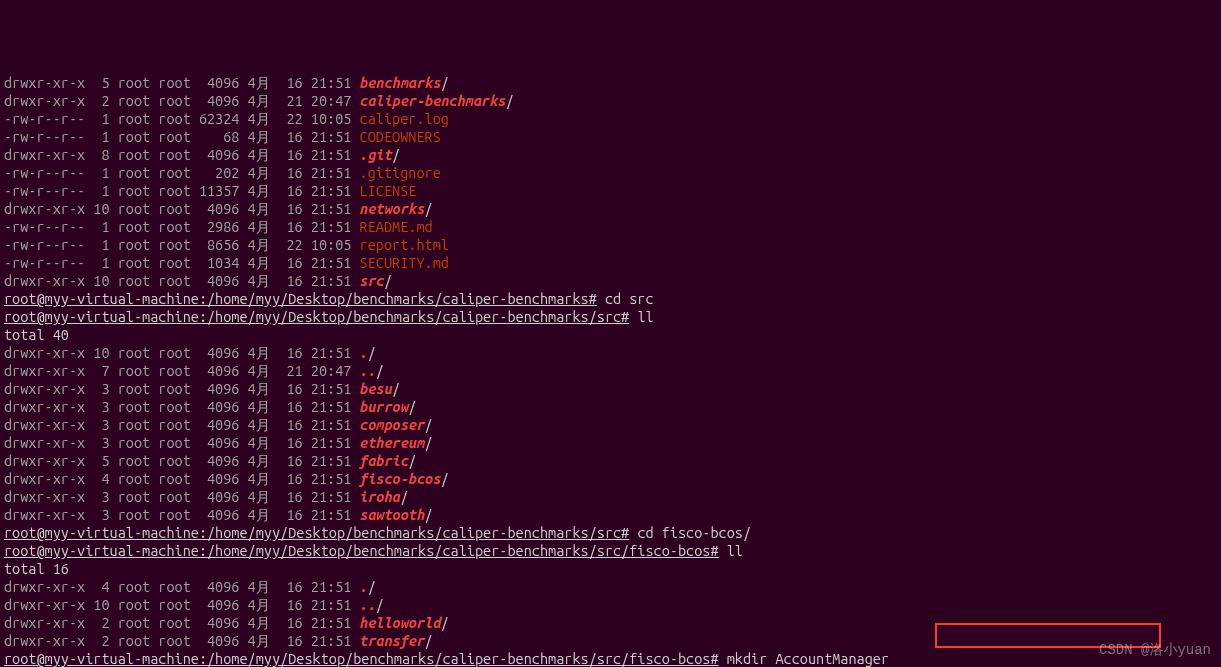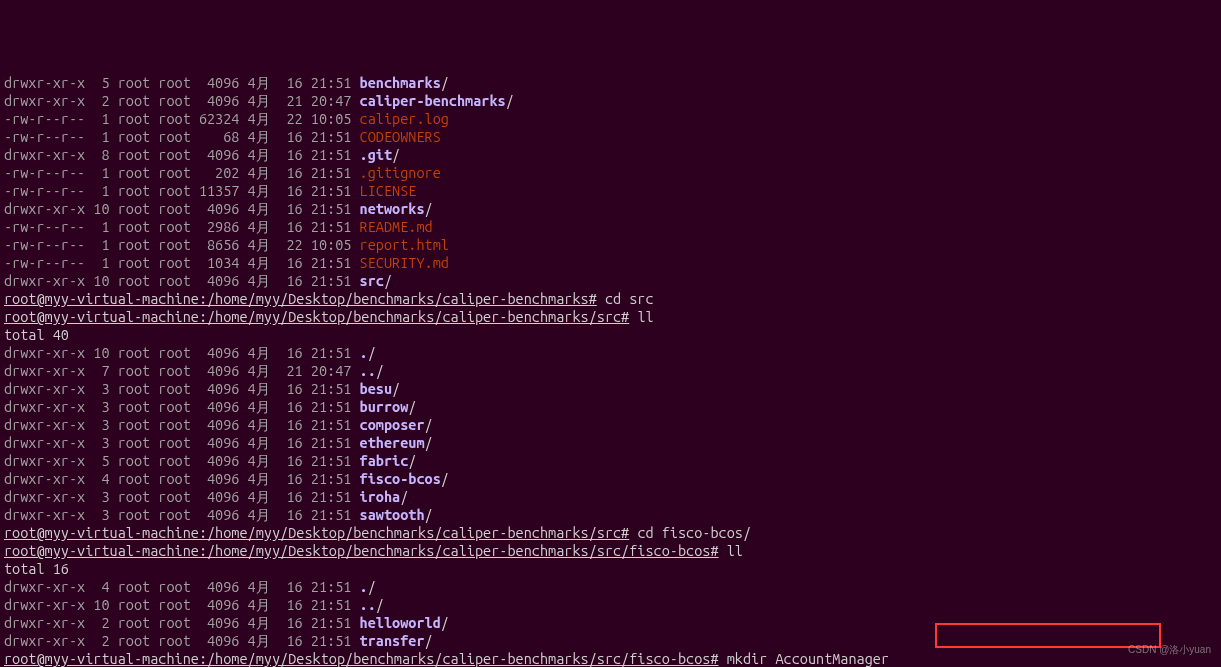--- a/index.html
+++ b/index.html
@@ -11,40 +11,40 @@
     color: #d0d0d0;
     padding: 2px 4px;
     white-space: pre;
     width: 1221px;
     height: 667px;
     overflow: hidden;
     position: relative;
   }
   .line { display: block; }
   .perms { color: #a3a3a3; }
-  .dir { color: #c4b5fd; font-weight: bold; }
+  .dir { color: #ef4444; font-weight: bold; font-style: italic; }
   .plain { color: #c2410c; }
   .prompt-path { color: #d0d0d0; text-decoration: underline; }
   .cmd { color: #d0d0d0; margin-top: 14px; }
   .slash { color: #d0d0d0; }
   .highlight-box {
     position: absolute;
     left: 935px;
     top: 623px;
     width: 226px;
     height: 25px;
     border: 2px solid #ff3b30;
     pointer-events: none;
   }
   .watermark {
     position: absolute;
     right: 10px;
     bottom: 8px;
-    font-family: Liberation Sans, sans-serif;
-    font-size: 10px;
+    font-family: Liberation Mono, monospace;
+    font-size: 14px;
     color: rgba(200,200,200,0.55);
   }
 </style>
 </head>
 <body>
 
 
 
 <div id="term"><span class="line"><span class="perms">drwxr-xr-x  5 root root  4096 4月  16 21:51 </span><span class="dir">benchmarks</span><span class="slash">/</span></span><span class="line"><span class="perms">drwxr-xr-x  2 root root  4096 4月  21 20:47 </span><span class="dir">caliper-benchmarks</span><span class="slash">/</span></span><span class="line"><span class="perms">-rw-r--r--  1 root root 62324 4月  22 10:05 </span><span class="plain">caliper.log</span></span><span class="line"><span class="perms">-rw-r--r--  1 root root    68 4月  16 21:51 </span><span class="plain">CODEOWNERS</span></span><span class="line"><span class="perms">drwxr-xr-x  8 root root  4096 4月  16 21:51 </span><span class="dir">.git</span><span class="slash">/</span></span><span class="line"><span class="perms">-rw-r--r--  1 root root   202 4月  16 21:51 </span><span class="plain">.gitignore</span></span><span class="line"><span class="perms">-rw-r--r--  1 root root 11357 4月  16 21:51 </span><span class="plain">LICENSE</span></span><span class="line"><span class="perms">drwxr-xr-x 10 root root  4096 4月  16 21:51 </span><span class="dir">networks</span><span class="slash">/</span></span><span class="line"><span class="perms">-rw-r--r--  1 root root  2986 4月  16 21:51 </span><span class="plain">README.md</span></span><span class="line"><span class="perms">-rw-r--r--  1 root root  8656 4月  22 10:05 </span><span class="plain">report.html</span></span><span class="line"><span class="perms">-rw-r--r--  1 root root  1034 4月  16 21:51 </span><span class="plain">SECURITY.md</span></span><span class="line"><span class="perms">drwxr-xr-x 10 root root  4096 4月  16 21:51 </span><span class="dir">src</span><span class="slash">/</span></span><span class="line"><span class="prompt-path">root@myy-virtual-machine:/home/myy/Desktop/benchmarks/caliper-benchmarks#</span> <span class="cmd">cd src</span></span><span class="line"><span class="prompt-path">root@myy-virtual-machine:/home/myy/Desktop/benchmarks/caliper-benchmarks/src#</span> <span class="cmd">ll</span></span><span class="line">total 40</span><span class="line"><span class="perms">drwxr-xr-x 10 root root  4096 4月  16 21:51 </span><span class="dir">.</span><span class="slash">/</span></span><span class="line"><span class="perms">drwxr-xr-x  7 root root  4096 4月  21 20:47 </span><span class="dir">..</span><span class="slash">/</span></span><span class="line"><span class="perms">drwxr-xr-x  3 root root  4096 4月  16 21:51 </span><span class="dir">besu</span><span class="slash">/</span></span><span class="line"><span class="perms">drwxr-xr-x  3 root root  4096 4月  16 21:51 </span><span class="dir">burrow</span><span class="slash">/</span></span><span class="line"><span class="perms">drwxr-xr-x  3 root root  4096 4月  16 21:51 </span><span class="dir">composer</span><span class="slash">/</span></span><span class="line"><span class="perms">drwxr-xr-x  3 root root  4096 4月  16 21:51 </span><span class="dir">ethereum</span><span class="slash">/</span></span><span class="line"><span class="perms">drwxr-xr-x  5 root root  4096 4月  16 21:51 </span><span class="dir">fabric</span><span class="slash">/</span></span><span class="line"><span class="perms">drwxr-xr-x  4 root root  4096 4月  16 21:51 </span><span class="dir">fisco-bcos</span><span class="slash">/</span></span><span class="line"><span class="perms">drwxr-xr-x  3 root root  4096 4月  16 21:51 </span><span class="dir">iroha</span><span class="slash">/</span></span><span class="line"><span class="perms">drwxr-xr-x  3 root root  4096 4月  16 21:51 </span><span class="dir">sawtooth</span><span class="slash">/</span></span><span class="line"><span class="prompt-path">root@myy-virtual-machine:/home/myy/Desktop/benchmarks/caliper-benchmarks/src#</span> <span class="cmd">cd fisco-bcos/</span></span><span class="line"><span class="prompt-path">root@myy-virtual-machine:/home/myy/Desktop/benchmarks/caliper-benchmarks/src/fisco-bcos#</span> <span class="cmd">ll</span></span><span class="line">total 16</span><span class="line"><span class="perms">drwxr-xr-x  4 root root  4096 4月  16 21:51 </span><span class="dir">.</span><span class="slash">/</span></span><span class="line"><span class="perms">drwxr-xr-x 10 root root  4096 4月  16 21:51 </span><span class="dir">..</span><span class="slash">/</span></span><span class="line"><span class="perms">drwxr-xr-x  2 root root  4096 4月  16 21:51 </span><span class="dir">helloworld</span><span class="slash">/</span></span><span class="line"><span class="perms">drwxr-xr-x  2 root root  4096 4月  16 21:51 </span><span class="dir">transfer</span><span class="slash">/</span></span><span class="line"><span class="prompt-path">root@myy-virtual-machine:/home/myy/Desktop/benchmarks/caliper-benchmarks/src/fisco-bcos#</span> <span class="cmd">mkdir AccountManager</span></span></div>
 <div class="highlight-box"></div>

